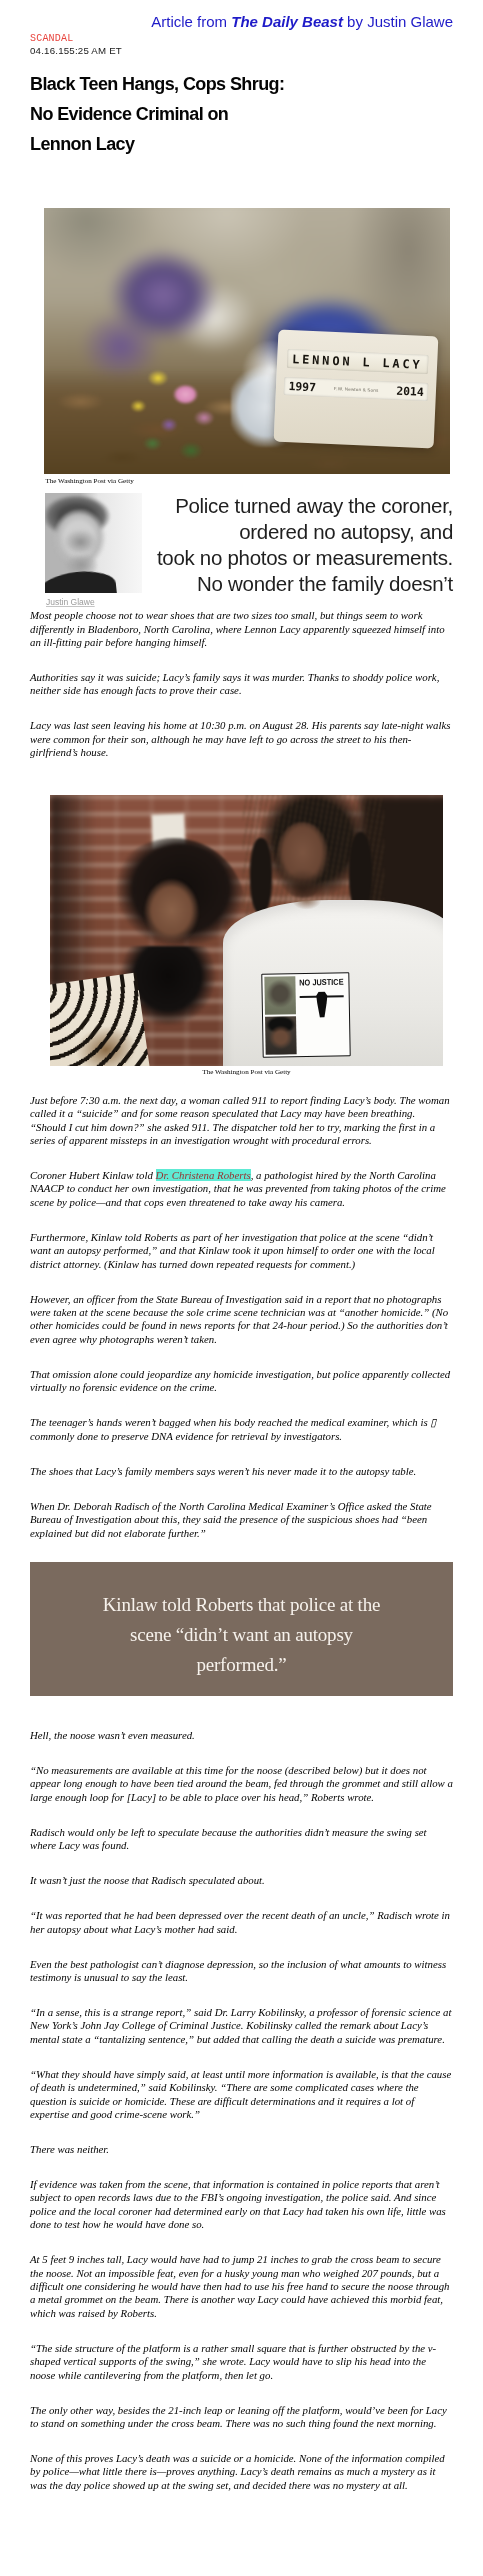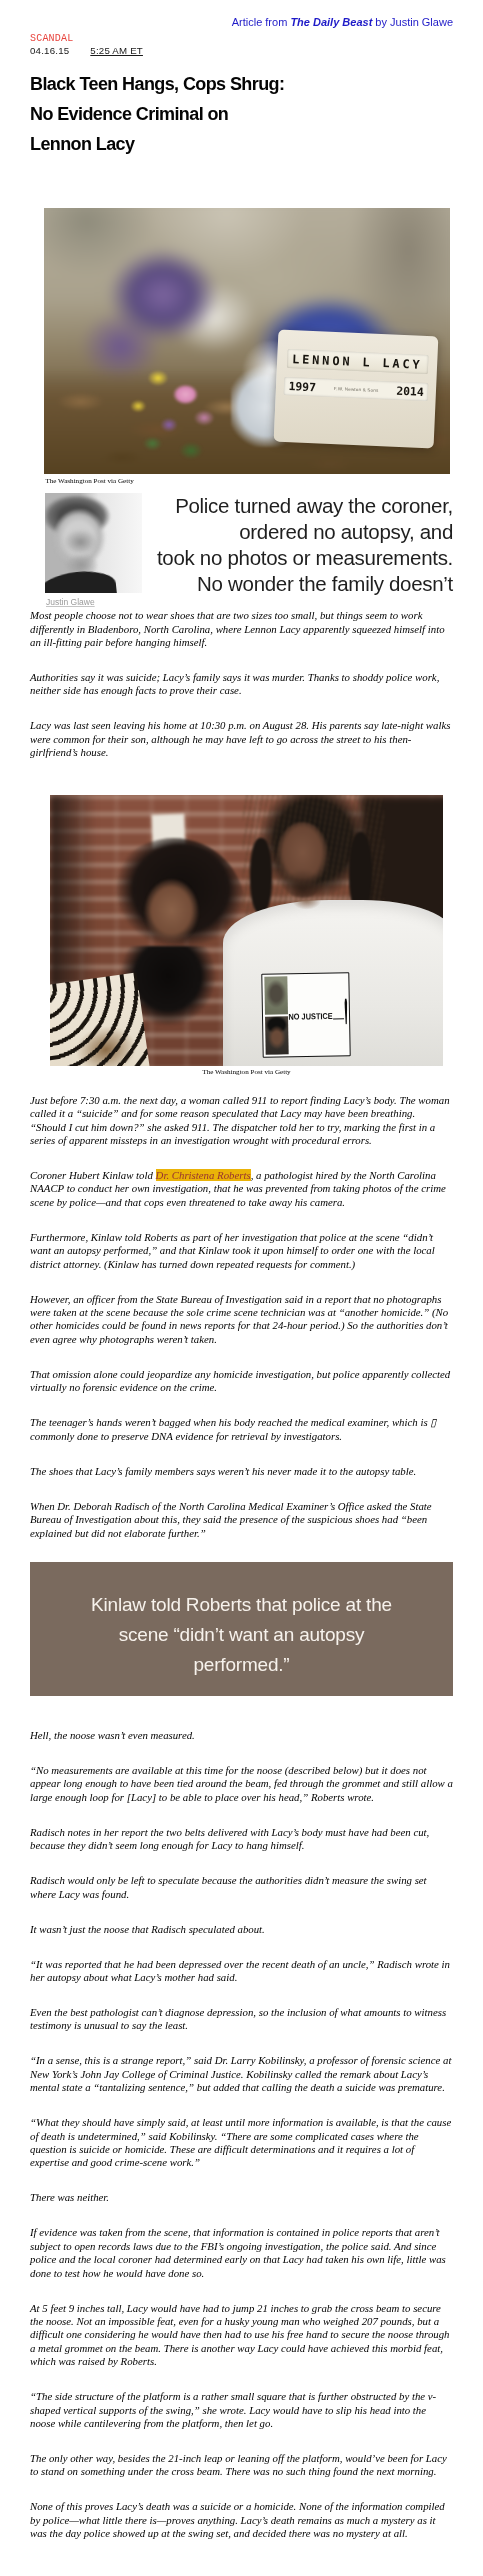--- a/index.html
+++ b/index.html
@@ -1,28 +1,28 @@
 <!DOCTYPE html>
 <html style="font-size:9px"><head>
 <meta charset="utf-8">
 <style>
   html,body { margin:0; padding:0; background:#ffffff; }
   body { width:483px; font-family:"Liberation Serif", serif; color:#000; }
   .page { min-height:2576px; padding:0 30px 26px; box-sizing:border-box; }
 
   
   .attribution { display:block; text-align:right; margin-top:16px;
-    font-family:"Liberation Sans", sans-serif; font-size:11px; line-height:12px;
+    font-family:"Liberation Sans", sans-serif; font-size:15px; line-height:12px;
     color:#1f1bc8; text-decoration:none; }
   .attribution .pub { font-weight:700; font-style:italic; }
   .kicker { margin:4.5px 0 0; font-family:Liberation Mono, monospace;
     font-size:10px; line-height:11.4px; color:#e8433c; letter-spacing:0.2px; }
   .dateline { margin:1.1px 0 0; font-family:"Liberation Sans", sans-serif;
     font-size:9.7px; line-height:11.4px; color:#1a1a1a; letter-spacing:0.2px; }
-  .dateline .time { margin-left:21px;text-decoration:underline; }
+  .dateline .time { margin-left:0; }
 
   
   h1.headline { margin:12.5px 0 0; font-family:"Liberation Sans", sans-serif;
     font-weight:700; font-size:18px; line-height:30px; letter-spacing:-0.6px; color:#050505; }
   h1.headline span { display:block; }
 
   
   figure { margin:0; padding:0; }
   .photo { position:relative; overflow:hidden; }
   .photo1 { width:406px; height:266px; margin:49px 0 0 14.2px; background:#9a9788; }
@@ -110,21 +110,21 @@
     border-radius:46% 40% 0 0 / 24% 20% 0 0; box-shadow:inset 0 6.8px 12.5px rgba(0,0,0,.10); }
   .p2-collar { left:60.5%; top:39%; width:9.5%; height:4.5%; filter:blur(0.6px);
     background:radial-gradient(50% 100% at 50% 0%, #8a6a55, transparent 80%);
     border-radius:0 0 50% 50%; }
   .p2-panel { left:54%; top:66%; width:22.5%; height:31%; background:#fdfdfb;
     border:1.7px solid #131313; border-radius:1.1px; transform:rotate(-1deg);
     display:flex; padding:1.7px; box-sizing:border-box; }
   .p2-panel-photos { width:38%; display:flex; flex-direction:column; gap:1.7px; }
   .p2-ph1 { flex:1; background:radial-gradient(60% 50% at 50% 45%, #4f4a40 0 40%, transparent 75%), linear-gradient(#8a8f7a,#6a6f5a); }
   .p2-ph2 { flex:1; background:radial-gradient(55% 45% at 50% 55%, #6a4a38 0 35%, transparent 70%), radial-gradient(70% 35% at 50% 22%, #10100f 0 50%, transparent 70%), linear-gradient(#4a423a,#2e2a26); }
-  .p2-panel-right { flex:1; display:flex; align-items:center; }
+  .p2-panel-right { flex:1; display:flex; flex-direction:column; align-items:center; }
   .p2-no-justice { font-family:"Liberation Sans", sans-serif; font-weight:700; font-size:7.4px;
     color:#111; margin-top:2.8px; white-space:nowrap; transform:scaleY(1.15); }
   .p2-wire { width:86%; height:1.1px; background:#161616; margin-top:9px; }
   .p2-fist { width:15px; height:26px; margin-top:-5.7px; background:#0d0d0d;
     clip-path:polygon(30% 0, 70% 0, 88% 16%, 82% 45%, 66% 100%, 36% 100%, 20% 45%, 14% 16%); }
   .p2-wom-hair { left:13%; top:16%; width:37%; height:54%; filter:blur(1.1px); border-radius:50%;
     background:radial-gradient(55% 50% at 55% 35%, #120e0c 0%, #1d1512 60%, transparent 82%); }
   .p2-wom-face { left:24%; top:31%; width:14%; height:26%; filter:blur(0.9px); border-radius:50%;
     background:radial-gradient(60% 55% at 50% 45%, #8a6148 0, #744d38 60%, transparent 85%); }
   .p2-scarf { left:16%; top:56%; width:28%; height:50%; filter:blur(1.1px);
@@ -153,26 +153,26 @@
   .author-link { display:inline-block; margin:3.4px 0 0 16px;
     font-family:"Liberation Sans", sans-serif; font-size:8.5px; line-height:10.2px;
     color:#9a9a9a; text-decoration:underline; text-decoration-color:#c4c4c4; }
   .lede-quote { flex:1; margin-top:-9px; text-align:right;
     font-family:"Liberation Sans", sans-serif; font-weight:400; color:#1f1f1f;
     font-size:20.5px; line-height:26px; letter-spacing:-0.3px; }
 
   
   .body-text p { margin:0 0 21.6px; font-size:10.8px; line-height:13.4px; color:#000;font-style:italic; }
   .body-text .first-graf { margin-top:2.3px; }
-  .red-link { color:#973330; background:#eab308; text-decoration:none; }
+  .red-link { color:#973330; background:#5eead4; text-decoration:none; }
 
   
   .pull-block { margin:20.5px 0 33px; background:#7a6a5e; color:#f7f2ec;
     padding:28.4px 13.6px 16px; text-align:center;
-    font-family:Liberation Sans, sans-serif; font-size:19px; line-height:30px;
+    font-family:Liberation Serif, serif; font-size:19px; line-height:30px;
     letter-spacing:-0.2px; }
   .pull-block div { white-space:nowrap; }
 </style>
 </head>
 <body>
 
 <div class="page">
 
   <a class="attribution" href="#"><span>Article from </span><span class="pub">The Daily Beast</span><span> by Justin Glawe</span></a>
 
@@ -270,21 +270,20 @@
     <p>When Dr. Deborah Radisch of the North Carolina Medical Examiner’s Office asked the State Bureau of Investigation about this, they said the presence of the suspicious shoes had “been explained but did not elaborate further.”</p>
 
     <div class="pull-block">
       <div>Kinlaw told Roberts that police at the</div>
       <div>scene “didn’t want an autopsy</div>
       <div>performed.”</div>
     </div>
 
     <p>Hell, the noose wasn’t even measured.</p>
     <p>“No measurements are available at this time for the noose (described below) but it does not appear long enough to have been tied around the beam, fed through the grommet and still allow a large enough loop for [Lacy] to be able to place over his head,” Roberts wrote.</p>
-    <p>Radisch notes in her report the two belts delivered with Lacy’s body must have had been cut, because they didn’t seem long enough for Lacy to hang himself.</p>
     <p>Radisch would only be left to speculate because the authorities didn’t measure the swing set where Lacy was found.</p>
     <p>It wasn’t just the noose that Radisch speculated about.</p>
     <p>“It was reported that he had been depressed over the recent death of an uncle,” Radisch wrote in her autopsy about what Lacy’s mother had said.</p>
     <p>Even the best pathologist can’t diagnose depression, so the inclusion of what amounts to witness testimony is unusual to say the least.</p>
     <p>“In a sense, this is a strange report,” said Dr. Larry Kobilinsky, a professor of forensic science at New York’s John Jay College of Criminal Justice. Kobilinsky called the remark about Lacy’s mental state a “tantalizing sentence,” but added that calling the death a suicide was premature.</p>
     <p>“What they should have simply said, at least until more information is available, is that the cause of death is undetermined,” said Kobilinsky. “There are some complicated cases where the question is suicide or homicide. These are difficult determinations and it requires a lot of expertise and good crime-scene work.”</p>
     <p>There was neither.</p>
     <p>If evidence was taken from the scene, that information is contained in police reports that aren’t subject to open records laws due to the FBI’s ongoing investigation, the police said. And since police and the local coroner had determined early on that Lacy had taken his own life, little was done to test how he would have done so.</p>
     <p>At 5 feet 9 inches tall, Lacy would have had to jump 21 inches to grab the cross beam to secure the noose. Not an impossible feat, even for a husky young man who weighed 207 pounds, but a difficult one considering he would have then had to use his free hand to secure the noose through a metal grommet on the beam. There is another way Lacy could have achieved this morbid feat, which was raised by Roberts.</p>
     <p>“The side structure of the platform is a rather small square that is further obstructed by the v-shaped vertical supports of the swing,” she wrote. Lacy would have to slip his head into the noose while cantilevering from the platform, then let go.</p>

